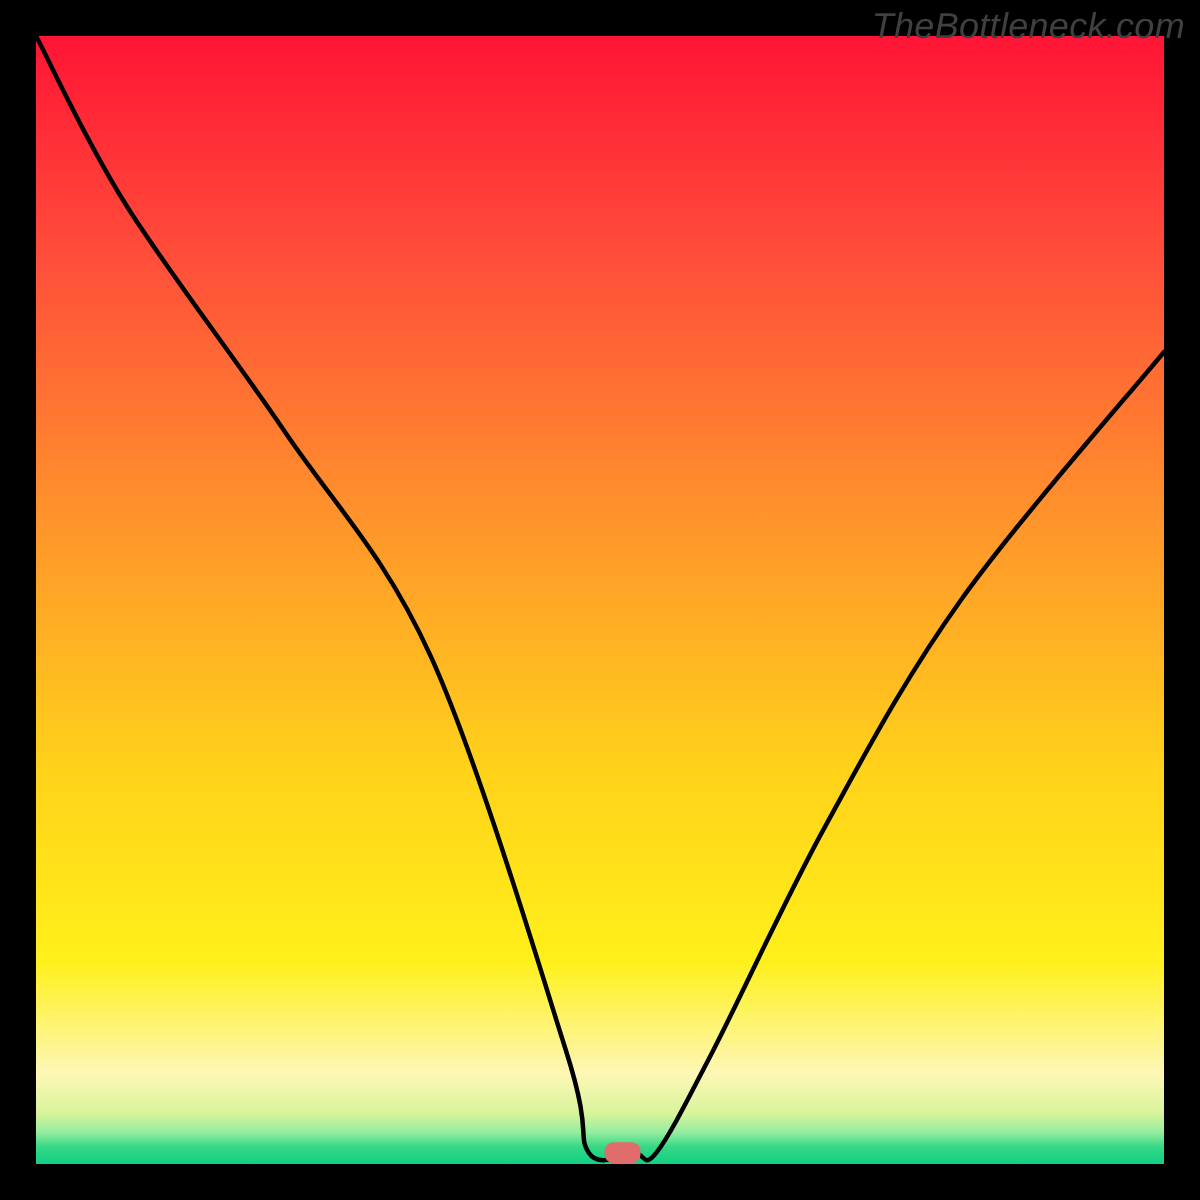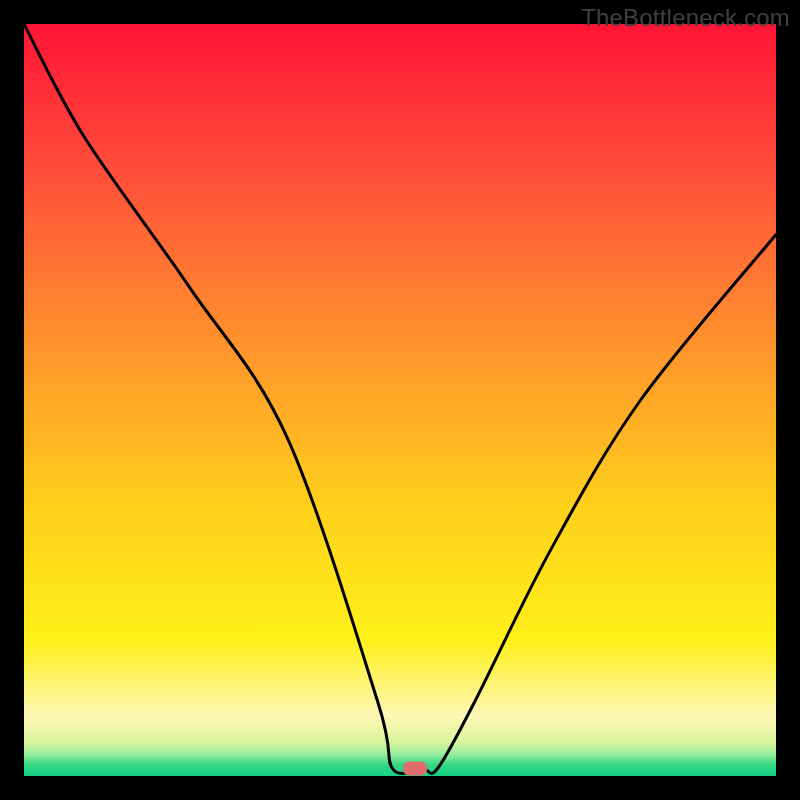--- a/index.html
+++ b/index.html
@@ -9,20 +9,21 @@
     height: 800px;
     background: #000;
     font-family: Arial, Helvetica, sans-serif;
     overflow: hidden;
   }
   .frame {
     position: relative;
     width: 800px;
     height: 800px;
     background: #000;
+    font-style: italic;
   }
   .watermark {
     position: absolute;
     top: 4px;
     right: 10px;
     color: #404040;
     font-size: 24px;
     font-weight: 500;
     letter-spacing: 0.2px;
     z-index: 10;

